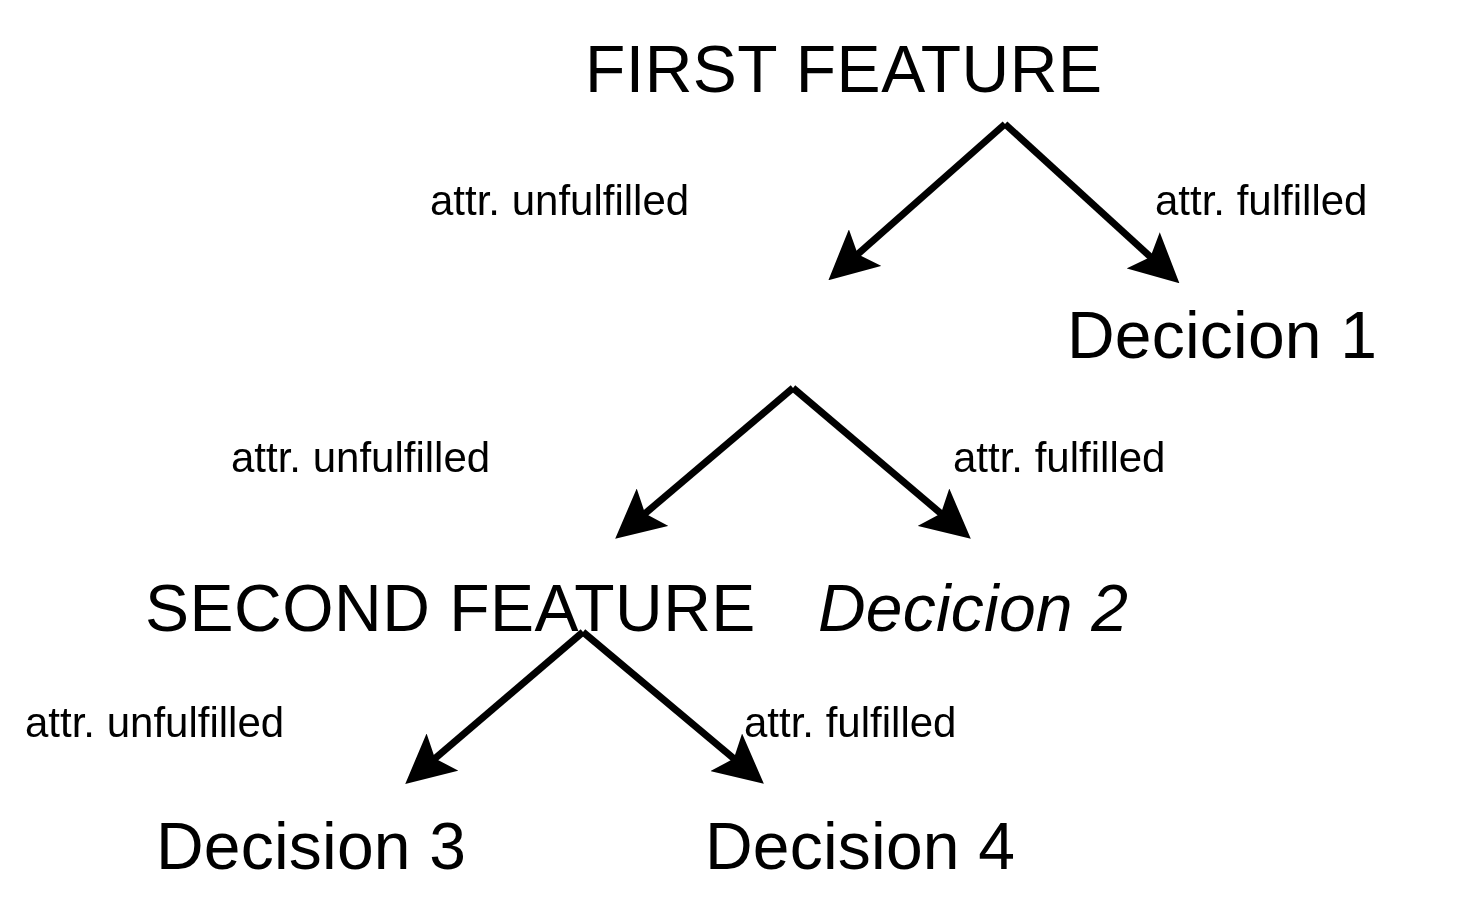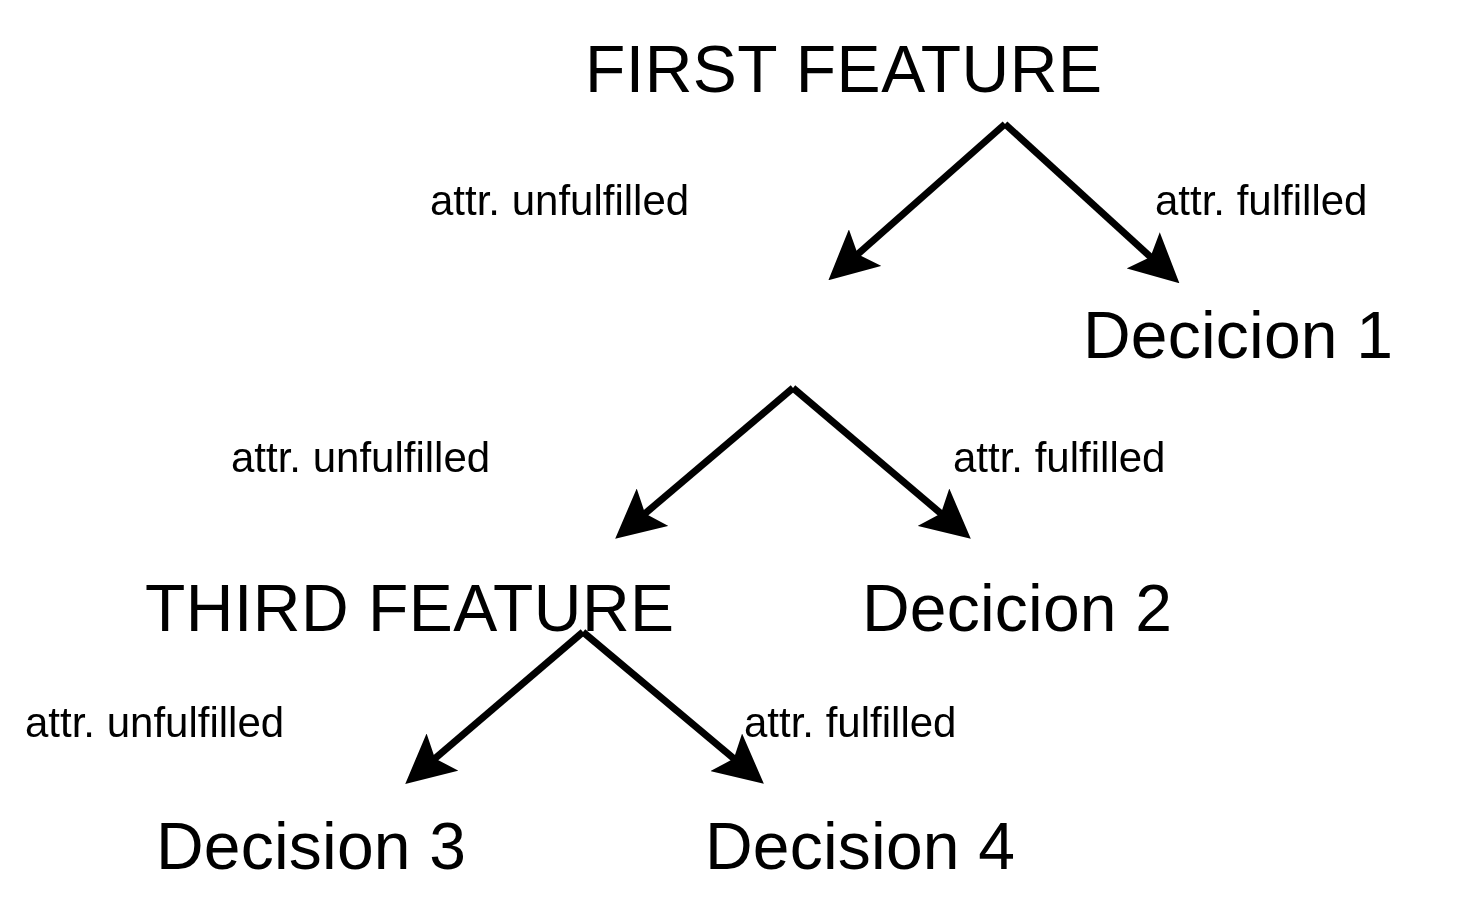--- a/index.html
+++ b/index.html
@@ -68,27 +68,27 @@
 
     <line x1="583" y1="632" x2="418" y2="773" stroke="#000000" stroke-width="7" marker-end="url(#ah)"></line>
     <line x1="583" y1="632" x2="751" y2="773" stroke="#000000" stroke-width="7" marker-end="url(#ah)"></line>
   </svg>
 
   <div class="node node-feature" style="left:585px; top:36px;">FIRST FEATURE</div>
 
   <div class="edge-label" style="left:430px; top:180px;">attr. unfulfilled</div>
   <div class="edge-label" style="left:1155px; top:180px;">attr. fulfilled</div>
 
-  <div class="node node-decision" style="left:1067px; top:302px;margin-left:16px;">Decicion 1</div>
+  <div class="node node-decision" style="left:1067px; top:302px;">Decicion 1</div>
 
   <div class="edge-label" style="left:231px; top:437px;">attr. unfulfilled</div>
   <div class="edge-label" style="left:953px; top:437px;">attr. fulfilled</div>
 
-  <div class="node node-feature" style="left:145px; top:575px;">THIRD FEATURE</div>
-  <div class="node node-decision" style="left:862px; top:575px;">Decicion 2</div>
+  <div class="node node-feature" style="left:145px; top:575px;">SECOND FEATURE</div>
+  <div class="node node-decision" style="left:818px; top:575px;font-style:italic;">Decicion 2</div>
 
   <div class="edge-label" style="left:25px; top:702px;">attr. unfulfilled</div>
   <div class="edge-label" style="left:744px; top:702px;">attr. fulfilled</div>
 
   <div class="node node-decision" style="left:156px; top:813px;">Decision 3</div>
   <div class="node node-decision" style="left:705px; top:813px;">Decision 4</div>
 
 </div>
 
 </body></html>

